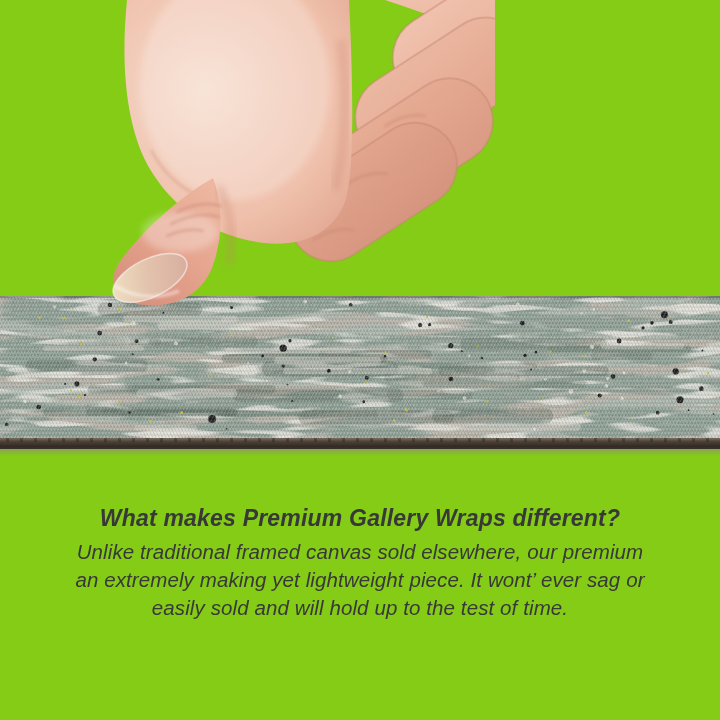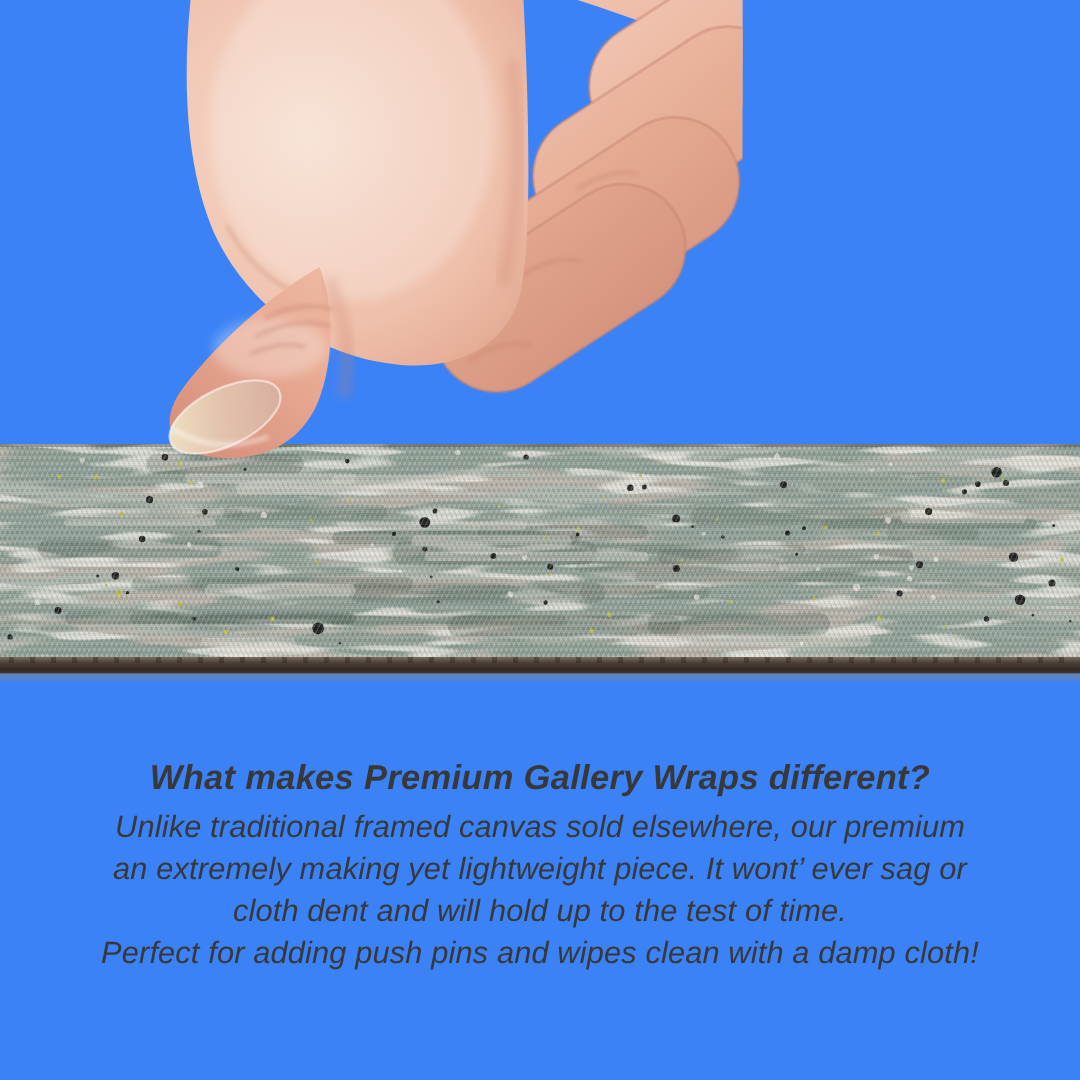--- a/index.html
+++ b/index.html
@@ -1,17 +1,17 @@
 <!DOCTYPE html>
 <html><head>
 <meta charset="utf-8">
 <style>
   html,body{margin:0;padding:0;background:#ffffff;}
   body{width:720px;height:720px;overflow:hidden;}
-  .stage{position:relative;width:720px;height:720px;background:#3b82f6;font-family:"Liberation Sans",sans-serif;}
+  .stage{position:relative;width:720px;height:720px;background:#84cc16;font-family:"Liberation Sans",sans-serif;}
 
   
   .hand{position:absolute;left:85px;top:0;width:410px;height:310px;z-index:3;}
 
   
   .strip{position:absolute;left:0;top:296px;width:720px;height:142px;z-index:1;overflow:hidden;}
   .strip-tex{position:absolute;left:0;top:0;width:100%;height:100%;}
   .weave{position:absolute;left:0;top:0;right:0;bottom:0;
     background:
       repeating-linear-gradient(295deg, rgba(255,255,255,.15) 0 1px, transparent 1px 3px),
@@ -273,16 +273,15 @@
   </div>
   <div class="strip-edge">
     <div class="strip-edge-fray"></div>
   </div>
   <div class="strip-under"></div>
 
   <div class="text-block" style="color: rgb(56, 56, 56);">
     <h1 class="heading">What makes Premium Gallery Wraps different?</h1>
     <p class="body-line">Unlike traditional framed canvas sold elsewhere, our premium</p>
     <p class="body-line">an extremely making yet lightweight piece. It wont’ ever sag or</p>
-    <p class="body-line">cloth dent and will hold up to the test of time.</p>
-    <p class="body-line">Perfect for adding push pins and wipes clean with a damp cloth!</p>
+    <p class="body-line">easily sold and will hold up to the test of time.</p>
   </div>
 </div>
 
 </body></html>

